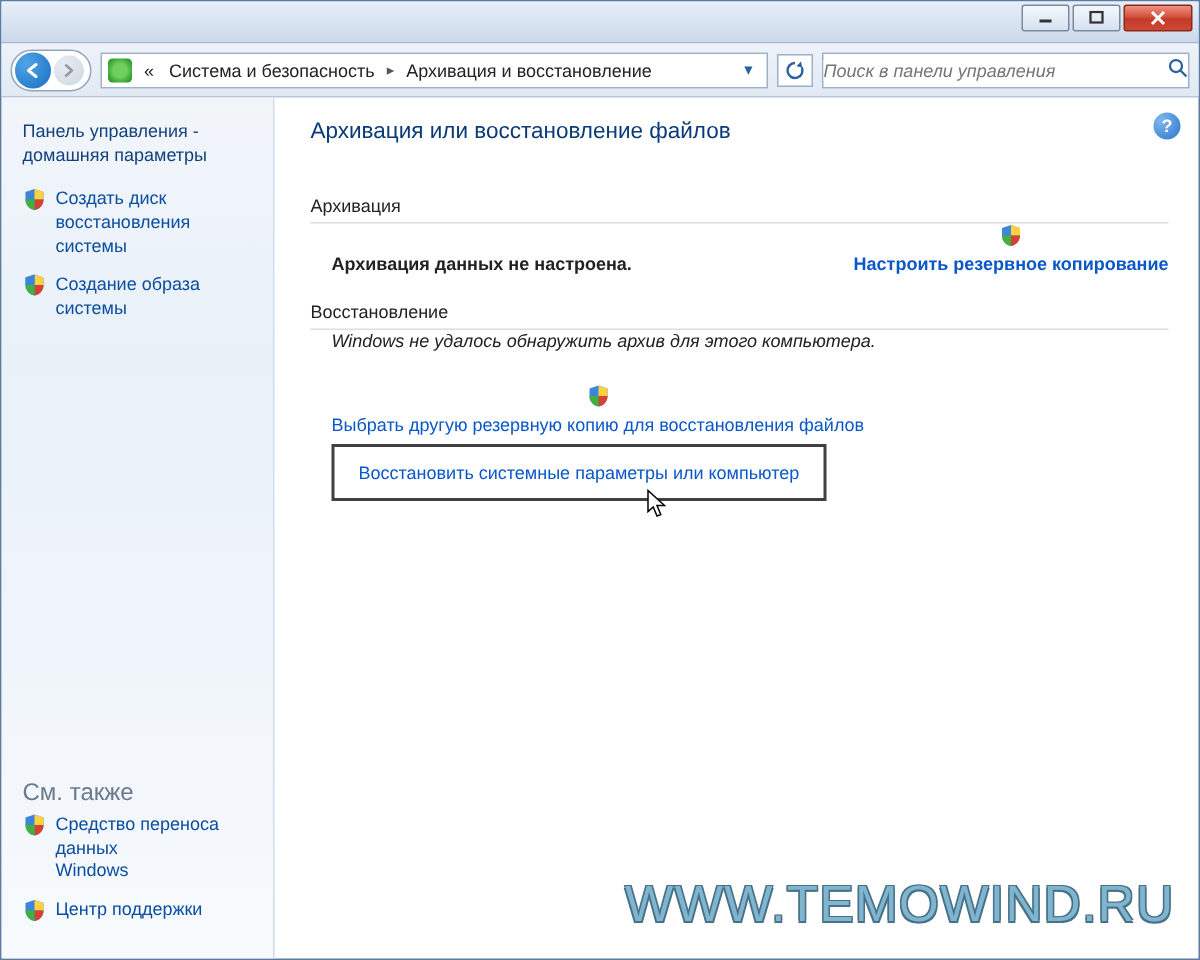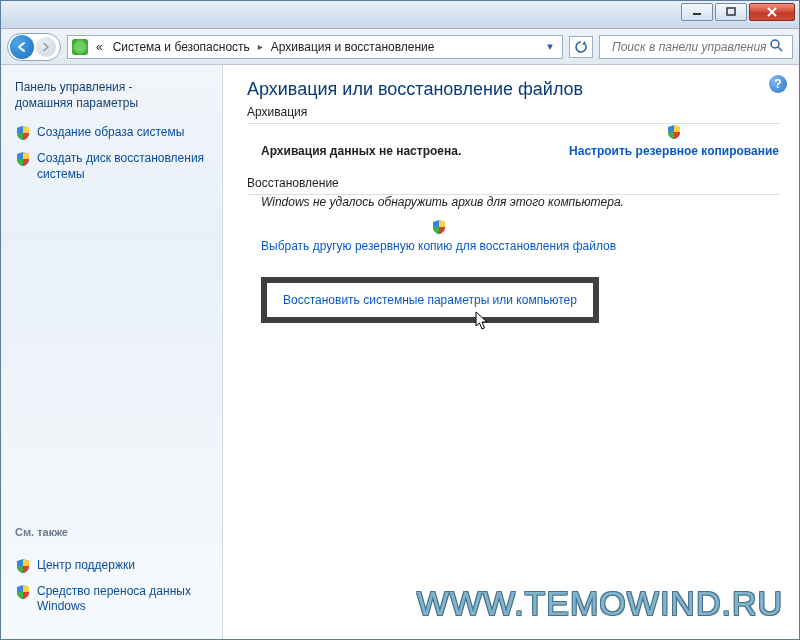--- a/index.html
+++ b/index.html
@@ -107,44 +107,44 @@
   }
   .refresh-btn {
     width: 24px; height: 22px;
     border: 1px solid #9cb0c8;
     background: #fff;
     display: flex; align-items: center; justify-content: center;
     color: #2860a0; font-size: 13px;
     cursor: pointer;
   }
   .searchbox {
-    width: 194px; height: 24px;
+    width: 245px; height: 24px;
     border: 1px solid #9cb0c8;
     background: #fff;
     display: flex; align-items: center;
-    padding: 0 12px;
+    padding: 0 0;
   }
   .searchbox input {
     border: none; outline: none;
     flex: 1;
     font-style: italic;
     color: #888;
     font-size: 12px;
     font-family: inherit;
   }
   .searchbox .mag { color: #2860a0; font-size: 12px; }
   
   .body {
     flex: 1;
     display: flex;
     overflow: hidden;
     position: relative;
   }
   .sidebar {
-    width: 222px;
+    width: 182px;
     background: linear-gradient(to bottom, #f2f6fb 0%, #e9f0f8 30%, #f7fafd 100%);
     padding: 14px 10px 14px 14px;
     display: flex;
     flex-direction: column;
     border-right: 1px solid #d2dce8;
   }
   .cp-home {
     color: #13417c;
     font-size: 12px;
     line-height: 1.35;
@@ -160,43 +160,43 @@
     cursor: pointer;
     line-height: 1.3;
   }
   .shield {
     width: 16px; height: 16px; flex-shrink: 0;
     display: inline-block;
   }
   .shield svg { display: block; }
   .side-spacer { flex: 1; }
   .see-also {
-    color: #6a7a8c; font-size: 11px; margin-bottom: 20px; font-weight: bold;
+    color: #6a7a8c; font-size: 16px; margin-bottom: 4px;
   }
   
   .main {
     flex: 1;
     padding: 14px 20px 14px 24px;
     position: relative;
   }
   .help-btn {
     position: absolute;
     top: 10px; right: 12px;
     width: 18px; height: 18px;
     border-radius: 50%;
     background: radial-gradient(circle at 30% 30%, #7fb8f0, #2c74c8);
     color: #fff; font-size: 12px; font-weight: bold;
     display: flex; align-items: center; justify-content: center;
     cursor: pointer;
   }
   h1.page-title {
     color: #0a3a78;
-    font-size: 18px;
+    font-size: 15px;
     font-weight: normal;
-    margin-bottom: 5px;
+    margin-bottom: 34px;
   }
   .section-hdr {
     font-size: 12px;
     color: #222;
     border-bottom: 1px solid #d8dee6;
     padding-bottom: 4px;
   }
   .section-row {
     display: flex;
     justify-content: space-between;
@@ -208,23 +208,22 @@
   .section-text { color: #222; font-size: 12px; }
   .linkish {
     color: #0a58c8;
     cursor: pointer;
     flex-direction: column;
   }
   .link-with-icon {
     display: inline-flex; align-items: center; gap: 4px;
   }
   .highlight-box {
-    border: 6px solid #404040;
+    border: 2px solid #404040;
     padding: 10px 16px;
-    margin-top: 18px;
     margin-left: 0;
     display: inline-block;
     position: relative;
   }
   .cursor-arrow {
     position: absolute;
     left: 208px;
     top: 28px;
     pointer-events: none;
   }
@@ -318,72 +317,72 @@
       <div class="cp-home">
         <div>Панель управления -</div>
         <div>домашняя параметры</div>
       </div>
 
       <div class="side-link">
         <span class="shield">
           <svg width="16" height="16" viewBox="0 0 16 16">
               <path d="M8 1 L14 3 V8 C14 12 11 14.5 8 15 C5 14.5 2 12 2 8 V3 Z" fill="#3b86d8"></path>
               <path d="M8 1 L14 3 V8 L8 8 Z" fill="#ffd040"></path>
+              <path d="M8 8 L14 8 V8 C14 12 11 14.5 8 15 Z" fill="#d84030"></path>
+              <path d="M8 8 L8 15 C5 14.5 2 12 2 8 Z" fill="#40b040"></path>
+            </svg>
+        </span>
+        <span>
+          <span>Создать диск восстановления</span><br>
+          <span>системы</span>
+        </span>
+      </div>
+
+      <div class="side-link">
+        <span class="shield">
+          <svg width="16" height="16" viewBox="0 0 16 16">
+              <path d="M8 1 L14 3 V8 C14 12 11 14.5 8 15 C5 14.5 2 12 2 8 V3 Z" fill="#3b86d8"></path>
+              <path d="M8 1 L14 3 V8 L8 8 Z" fill="#ffd040"></path>
               <path d="M8 8 L2 8 V3 L8 1 Z" fill="#3b86d8"></path>
               <path d="M8 8 L14 8 V8 C14 12 11 14.5 8 15 Z" fill="#d84030"></path>
               <path d="M8 8 L8 15 C5 14.5 2 12 2 8 Z" fill="#40b040"></path>
             </svg>
         </span>
         <span>Создание образа системы</span>
       </div>
+
+      <div class="side-spacer"></div>
+
+      <div class="see-also">См. также</div>
 
       <div class="side-link">
         <span class="shield">
           <svg width="16" height="16" viewBox="0 0 16 16">
               <path d="M8 1 L14 3 V8 C14 12 11 14.5 8 15 C5 14.5 2 12 2 8 V3 Z" fill="#3b86d8"></path>
               <path d="M8 1 L14 3 V8 L8 8 Z" fill="#ffd040"></path>
               <path d="M8 8 L14 8 V8 C14 12 11 14.5 8 15 Z" fill="#d84030"></path>
               <path d="M8 8 L8 15 C5 14.5 2 12 2 8 Z" fill="#40b040"></path>
             </svg>
         </span>
         <span>
-          <span>Создать диск восстановления</span><br>
-          <span>системы</span>
-        </span>
-      </div>
-
-      <div class="side-spacer"></div>
-
-      <div class="see-also">См. также</div>
+          <span>Средство переноса данных</span><br>
+          <span>Windows</span>
+        </span>
+      </div>
 
       <div class="side-link">
         <span class="shield">
           <svg width="16" height="16" viewBox="0 0 16 16">
               <path d="M8 1 L14 3 V8 C14 12 11 14.5 8 15 C5 14.5 2 12 2 8 V3 Z" fill="#3b86d8"></path>
               <path d="M8 1 L14 3 V8 L8 8 Z" fill="#ffd040"></path>
               <path d="M8 8 L14 8 V8 C14 12 11 14.5 8 15 Z" fill="#d84030"></path>
               <path d="M8 8 L8 15 C5 14.5 2 12 2 8 Z" fill="#40b040"></path>
             </svg>
         </span>
         <span>Центр поддержки</span>
-      </div>
-
-      <div class="side-link">
-        <span class="shield">
-          <svg width="16" height="16" viewBox="0 0 16 16">
-              <path d="M8 1 L14 3 V8 C14 12 11 14.5 8 15 C5 14.5 2 12 2 8 V3 Z" fill="#3b86d8"></path>
-              <path d="M8 1 L14 3 V8 L8 8 Z" fill="#ffd040"></path>
-              <path d="M8 8 L14 8 V8 C14 12 11 14.5 8 15 Z" fill="#d84030"></path>
-              <path d="M8 8 L8 15 C5 14.5 2 12 2 8 Z" fill="#40b040"></path>
-            </svg>
-        </span>
-        <span>
-          <span>Средство переноса данных</span><br>
-          <span>Windows</span>
-        </span>
       </div>
     </div>
 
     <div class="main">
       <div class="help-btn">?</div>
 
       <h1 class="page-title">Архивация или восстановление файлов</h1>
 
       <div class="section-hdr">Архивация</div>
       <div class="section-row">
@@ -397,21 +396,21 @@
                 <path d="M8 8 L8 15 C5 14.5 2 12 2 8 Z" fill="#40b040"></path>
               </svg>
           </span>
           <span>Настроить резервное копирование</span>
         </span>
       </div>
 
       <div class="section-hdr">Восстановление</div>
       <div style="padding-left:14px;">
         <div class="section-text" style="margin-bottom:10px;font-style:italic;">Windows не удалось обнаружить архив для этого компьютера.</div>
-        <div class="link-with-icon linkish" style="margin-bottom:6px;">
+        <div class="link-with-icon linkish" style="margin-bottom:6px;margin-top:12px;">
           <span class="shield">
             <svg width="16" height="16" viewBox="0 0 16 16">
                 <path d="M8 1 L14 3 V8 C14 12 11 14.5 8 15 C5 14.5 2 12 2 8 V3 Z" fill="#3b86d8"></path>
                 <path d="M8 1 L14 3 V8 L8 8 Z" fill="#ffd040"></path>
                 <path d="M8 8 L14 8 V8 C14 12 11 14.5 8 15 Z" fill="#d84030"></path>
                 <path d="M8 8 L8 15 C5 14.5 2 12 2 8 Z" fill="#40b040"></path>
               </svg>
           </span>
           <span>Выбрать другую резервную копию для восстановления файлов</span>
         </div>

